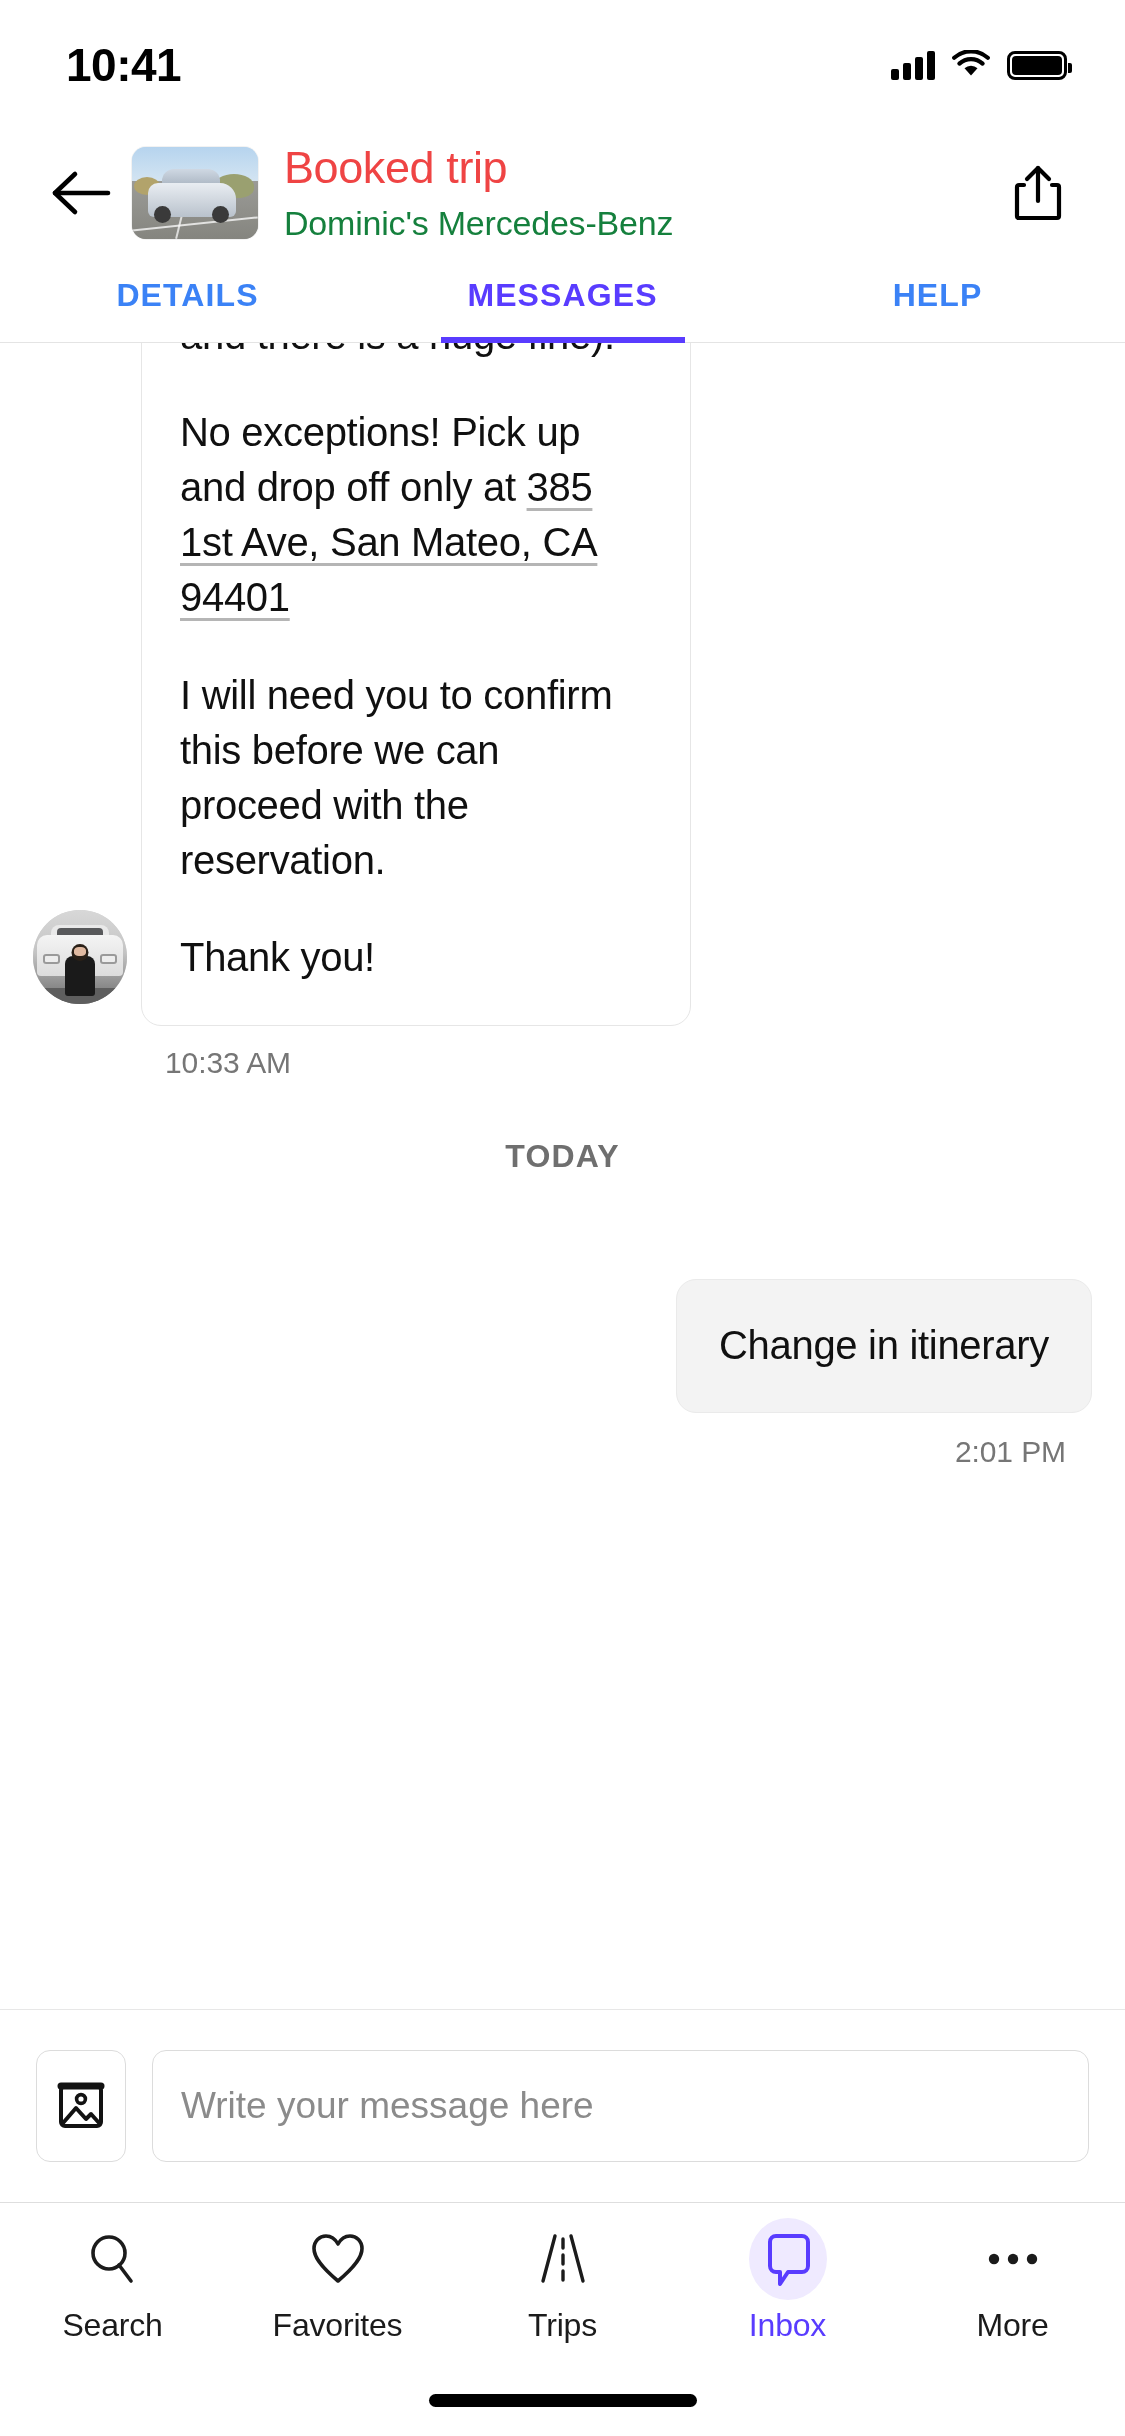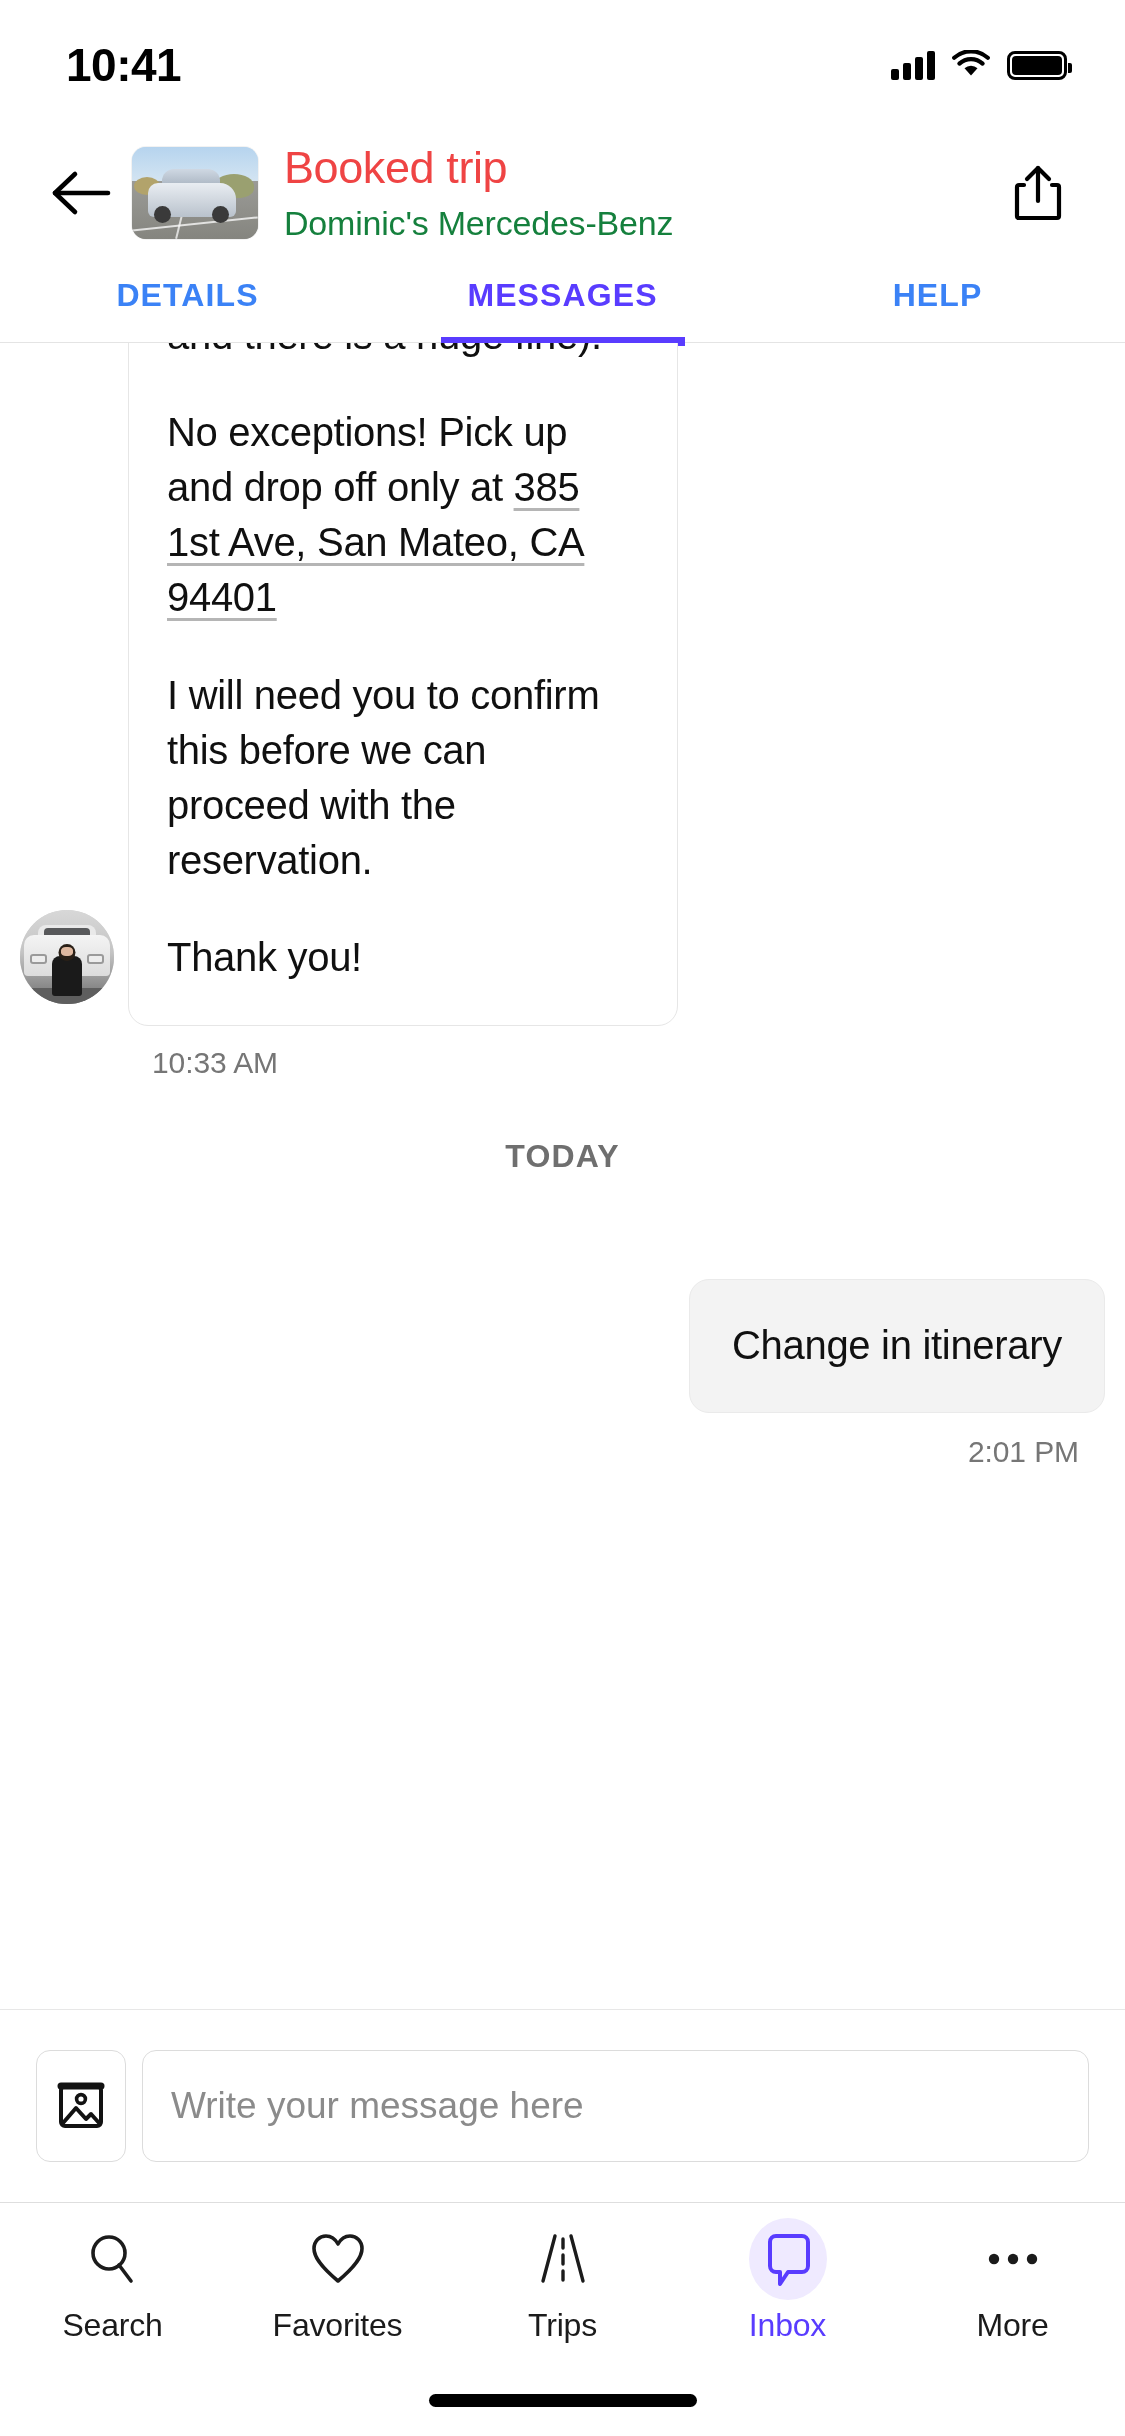--- a/index.html
+++ b/index.html
@@ -160,21 +160,21 @@
     height: 1px;
     background: #e4e4e4;
     flex: 0 0 1px;
   }
 
   
   .thread {
     flex: 1 1 auto;
     position: relative;
     overflow: hidden;
-    padding: 0 20px;
+    padding: 0 33px;
   }
   .msg-row {
     display: flex;
     align-items: flex-end;
     gap: 14px;
   }
   .msg-row.incoming { justify-content: flex-start; }
   .avatar {
     width: 94px; height: 94px; flex: 0 0 94px;
     border-radius: 50%;
@@ -242,21 +242,21 @@
     padding: 38px 42px;
     font-size: 40px;
   }
 
   
   .composer {
     flex: 0 0 193px;
     border-top: 1px solid #e7e7e7;
     display: flex;
     align-items: center;
-    gap: 16px;
+    gap: 26px;
     padding: 0 36px;
   }
   .attach-btn {
     width: 90px; height: 112px; flex: 0 0 90px;
     border: 1px solid #dcdcdc;
     border-radius: 14px;
     display: flex; align-items: center; justify-content: center;
     background: #fff;
     cursor: pointer;
   }

